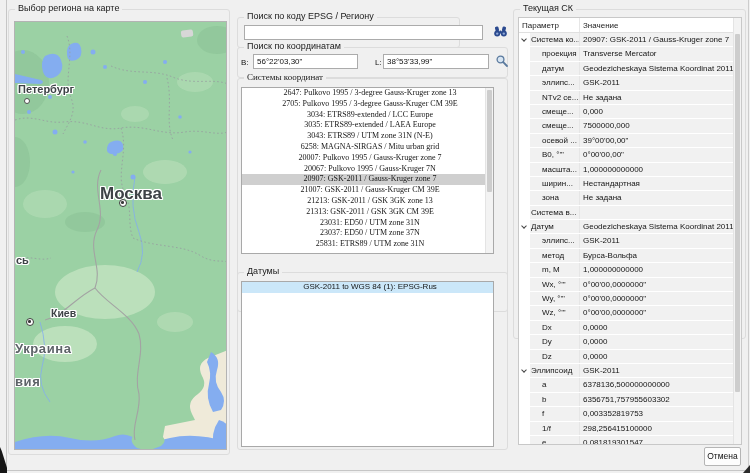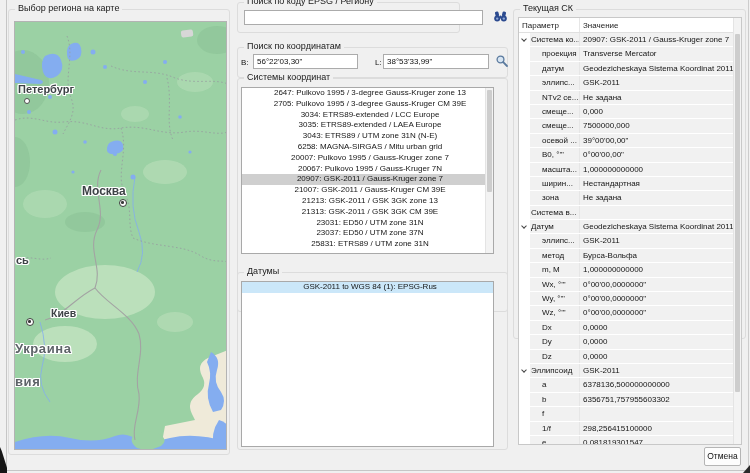--- a/index.html
+++ b/index.html
@@ -22,38 +22,38 @@
                       font-size:9px; color:#1a1a1a; white-space:nowrap; }
 
   
   .g-map { left:8px; top:9px; width:222px; height:446px; }
   .map { position:absolute; left:5px; top:11px; width:213px; height:429px;
          border:1px solid #b3b3b3; overflow:hidden; background:#9bd1a4; }
   .map svg { position:absolute; left:0; top:0; }
   .map-label { position:absolute; font-weight:bold; color:#3d4246; white-space:nowrap;
      text-shadow:-1px 0 #fff,1px 0 #fff,0 -1px #fff,0 1px #fff,-1px -1px #fff,1px 1px #fff,-1px 1px #fff,1px -1px #fff; }
   .lbl-petersburg { left:3px;  top:61px;  font-size:11px; }
-  .lbl-moscow     { left:67px; top:162px; font-size:12px; }
+  .lbl-moscow     { left:85px; top:162px; font-size:17px; }
   .lbl-bel        { left:1px;  top:232px; font-size:11px; }
   .lbl-kiev       { left:0px;  top:285px; font-size:10.5px;padding-left:36px; }
   .lbl-ukraine    { left:0px;  top:319px; font-size:13px; color:#5d6368; letter-spacing:.6px; }
   .lbl-mold       { left:0px;  top:352px; font-size:13px; color:#5d6368; letter-spacing:.6px; }
   .marker { position:absolute; border-radius:50%; }
   .mk-open { width:6px; height:6px; border:1.4px solid #4f4f4f; background:#fff; }
   .mk-bull { width:8px; height:8px; border:1.6px solid #3a3a3a; background:#fff; }
   .mk-bull::after { content:""; position:absolute; left:1.2px; top:1.2px; width:2.6px; height:2.6px;
                     border-radius:50%; background:#3a3a3a; }
   .mk-pet { left:9px;  top:76px; }
   .mk-mos { left:104px; top:177px; }
   .mk-kie { left:11px; top:296px; }
 
   
-  .g-epsg  { left:237px; top:2px;  width:223px; height:31px; }
+  .g-epsg  { left:237px; top:17px;  width:223px; height:31px; }
   .g-coord { left:237px; top:47px; width:271px; height:31px; }
-  .g-crs   { left:237px; top:78px; width:271px; height:234px; }
+  .g-crs   { left:237px; top:78px; width:271px; height:234px;font-family:Liberation Serif, serif; }
   .g-datum { left:237px; top:272px; width:271px; height:178px; }
 
   .tbox { position:absolute; border:1px solid #ababab; background:#fff; font-size:8px;
           padding:0 3px; color:#111; font-family:"Liberation Sans",sans-serif; }
   .epsg-input { left:6px; top:7px; width:239px; height:15px; }
   .b-label, .l-label { position:absolute; top:10px; font-size:8px; color:#111; }
   .b-label { left:3px; } .l-label { left:137px; }
   .b-input { left:15px; top:6px; width:105px; height:15px; }
   .l-input { left:145px; top:6px; width:106px; height:15px; }
 
@@ -392,20 +392,21 @@
             <div class="vcell">6378136,500000000000</div>
           </div>
           <div class="trow">
             <div class="gut"></div>
             <div class="pcell lvl2">b</div>
             <div class="vcell">6356751,757955603302</div>
           </div>
           <div class="trow">
             <div class="gut"></div>
             <div class="pcell lvl2">f</div>
+            <div class="vcell">0,003352819753</div>
           </div>
           <div class="trow">
             <div class="gut"></div>
             <div class="pcell lvl2">1/f</div>
             <div class="vcell">298,256415100000</div>
           </div>
           <div class="trow">
             <div class="gut"></div>
             <div class="pcell lvl2">e</div>
             <div class="vcell">0,081819301547</div>

